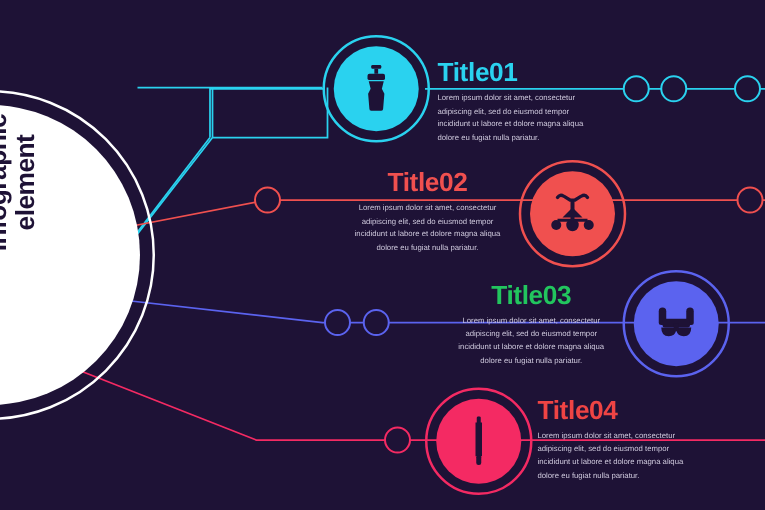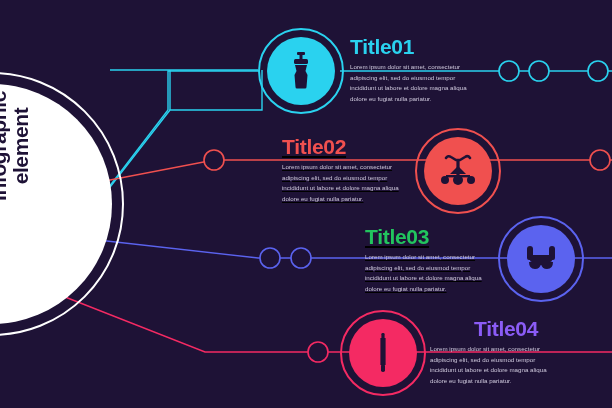--- a/index.html
+++ b/index.html
@@ -96,21 +96,21 @@
     letter-spacing: -0.3px;
     margin: 0 0 5px 0;
     line-height: 1;
   }
   .block .body {
     font-size: 6.2px;
     line-height: 1.72;
     color: #cfc9dd;
     margin: 0;
   }
-  .block.right-align { text-align: left; text-decoration: underline; }
+  .block.right-align { text-align: center; }
 </style>
 </head>
 <body>
 
 <div id="canvas">
 
   <svg id="wires" viewBox="0 0 612 408" xmlns="http://www.w3.org/2000/svg">
 
     <path d="M 30 290 L 170 110 L 262 110 L 262 70" fill="none" stroke="#2ad2ef" stroke-width="1.4"></path>
     <path d="M 110 70 L 258 70" fill="none" stroke="#2ad2ef" stroke-width="1.4"></path>
@@ -149,21 +149,21 @@
     <div class="outer"></div>
     <div class="inner"></div>
     <svg width="26" height="38" viewBox="0 0 26 38">
       <rect x="9" y="0" width="8" height="3" rx="1" fill="#1e1236"></rect>
       <rect x="11.5" y="3" width="3" height="4" fill="#1e1236"></rect>
       <rect x="6" y="7" width="14" height="5" rx="1.5" fill="#1e1236"></rect>
       <path d="M7 13 h12 l-1.5 6 2 4 -1 12 a1.5 1.5 0 0 1 -1.5 1.5 h-8 a1.5 1.5 0 0 1 -1.5 -1.5 l-1 -12 2 -4 z" fill="#1e1236"></path>
     </svg>
   </div>
   <div class="block" style="left:350px; top:36px; width:120px;">
-    <div class="ttl" style="color:#2ad2ef;">Title01</div>
+    <div class="ttl" style="color:#2ad2ef;margin-top:12px;">Title01</div>
     <div class="body">Lorem ipsum dolor sit amet, consectetur adipiscing elit, sed do eiusmod tempor incididunt ut labore et dolore magna aliqua dolore eu fugiat nulla pariatur.</div>
   </div>
 
   <div class="node" style="left:415px; top:128px; width:86px; height:86px; color:#f0504f;">
     <div class="outer"></div>
     <div class="inner"></div>
     <svg width="40" height="34" viewBox="0 0 40 34">
       <path d="M8 4 q2 -3 5 -1 l5 3 h4 l5 -3 q3 -2 5 1" fill="none" stroke="#1e1236" stroke-width="2.6" stroke-linecap="round"></path>
       <rect x="18.4" y="6" width="3.2" height="16" fill="#1e1236"></rect>
       <path d="M20 12 l-8 8 h16 z" fill="#1e1236"></path>
@@ -197,17 +197,17 @@
   <div class="node" style="left:340px; top:310px; width:86px; height:86px; color:#f42a63;">
     <div class="outer"></div>
     <div class="inner"></div>
     <svg width="12" height="40" viewBox="0 0 12 40">
       <rect x="4.4" y="0" width="3.2" height="6" rx="1.2" fill="#1e1236"></rect>
       <rect x="3.4" y="5" width="5.2" height="27" fill="#1e1236"></rect>
       <rect x="4" y="31" width="4" height="8" rx="1.8" fill="#1e1236"></rect>
     </svg>
   </div>
   <div class="block" style="left:430px; top:318px; width:120px;">
-    <div class="ttl" style="color:#8b5cf6;margin-left:44px;">Title04</div>
+    <div class="ttl" style="color:#ef4444;">Title04</div>
     <div class="body">Lorem ipsum dolor sit amet, consectetur adipiscing elit, sed do eiusmod tempor incididunt ut labore et dolore magna aliqua dolore eu fugiat nulla pariatur.</div>
   </div>
 
 </div>
 
 </body></html>

